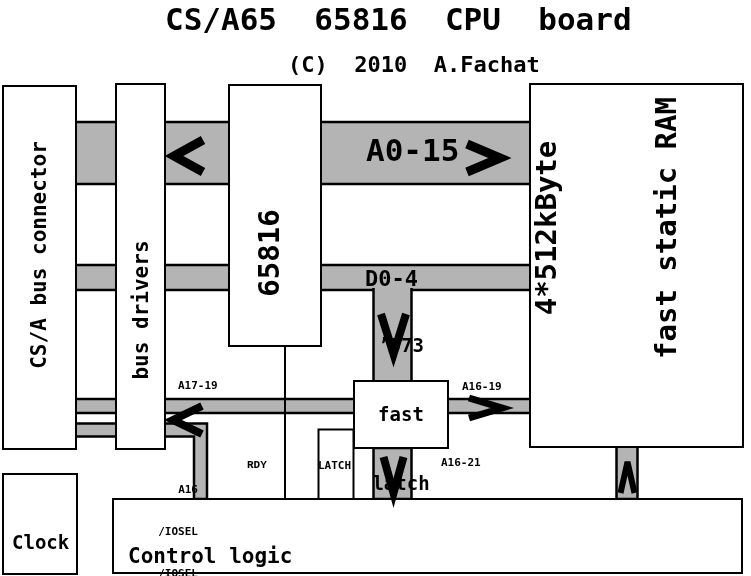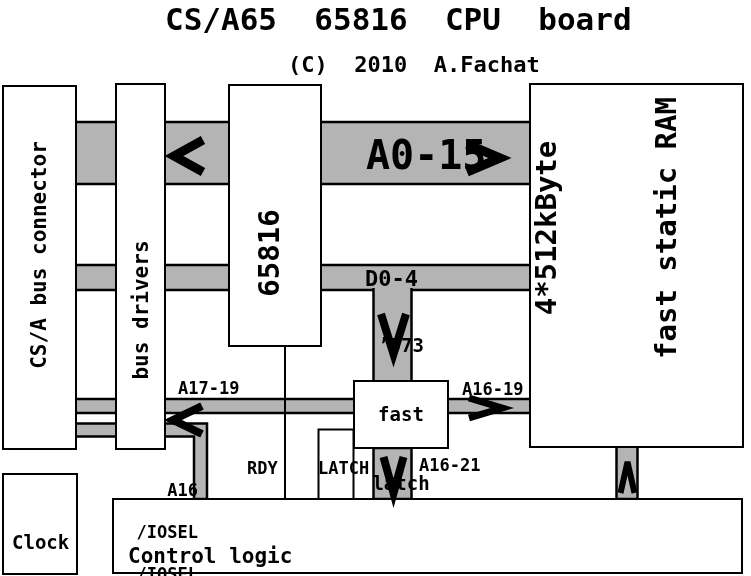--- a/index.html
+++ b/index.html
@@ -13,30 +13,30 @@
   .box{
     position:absolute;background:#fff;border:2px solid #000;box-sizing:border-box;z-index:2;
   }
   .lbl{
     position:absolute;font-weight:bold;white-space:pre;line-height:1;z-index:5;
   }
   .vlabel{
     position:absolute;font-weight:bold;white-space:pre;line-height:1;z-index:3;
     transform:translate(-50%,-50%) rotate(-90deg);text-align:center;
   }
-  .sz17{font-size:17px;} .sz19{font-size:19px;} .sz21{font-size:21px;}
-  .sz22{font-size:22px;} .sz25{font-size:21px;} .sz29{font-size:29px;} .sz31{font-size:40px;}
+  .sz17{font-size:11px;} .sz19{font-size:19px;} .sz21{font-size:21px;}
+  .sz22{font-size:22px;} .sz25{font-size:21px;} .sz29{font-size:29px;} .sz31{font-size:31px;}
   #lbl-title{left:165px;top:4px;font-size:31px;}
   #lbl-subtitle{left:288px;top:37px;font-size:22px;margin-top:17px;}
   #lbl-a015{left:366px;top:135px;}
   #lbl-d07{left:365px;top:268px;}
   #lbl-a1719{left:178px;top:380px;}
   #lbl-a1618{left:462px;top:381px;}
-  #lbl-a1621{left:419px;top:457px;}
-  #lbl-rdy{left:247px;top:460px;}
+  #lbl-a1621{left:441px;top:457px;}
+  #lbl-rdy{left:247px;top:460px;font-family:Liberation Mono, monospace;}
   #lbl-latchsig{left:318px;top:460px;}
   #lbl-memsel{left:100px;top:455px;width:98px;text-align:right;line-height:14px;}
   #lbl-ramsel{left:643px;top:462px;line-height:14px;}
   #lbl-clock{left:12px;top:485px;line-height:23px;}
   #lbl-control{left:128px;top:546px;}
   #lbl-latchbox{left:353px;top:380px;width:96px;height:69px;z-index:3;
     display:flex;align-items:center;justify-content:center;text-align:center;line-height:23px;}
   #vlbl-connector{left:39px;top:255px;}
   #vlbl-drivers{left:141px;top:310px;}
   #vlbl-cpu{left:269px;top:253px;}

